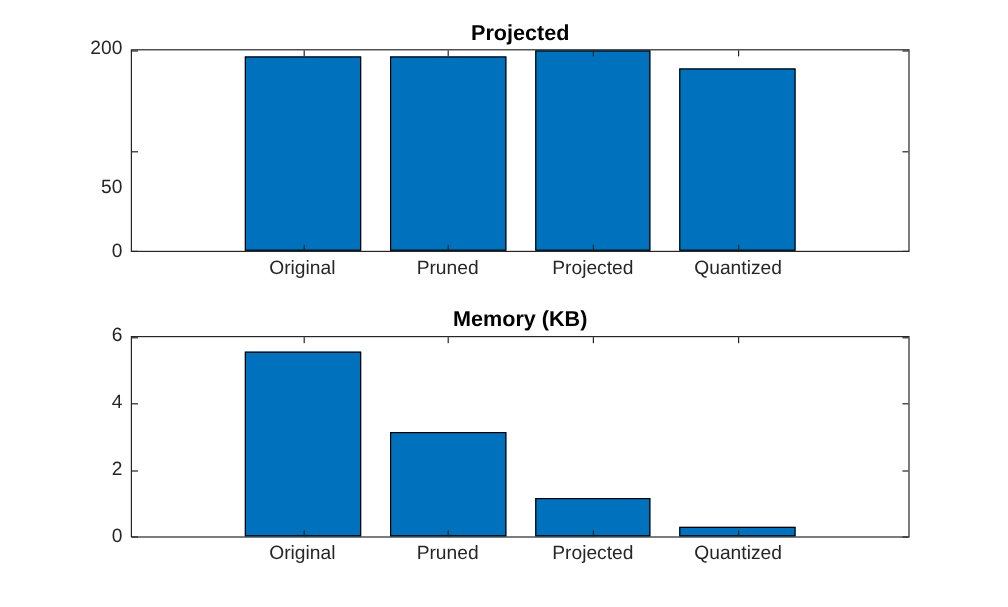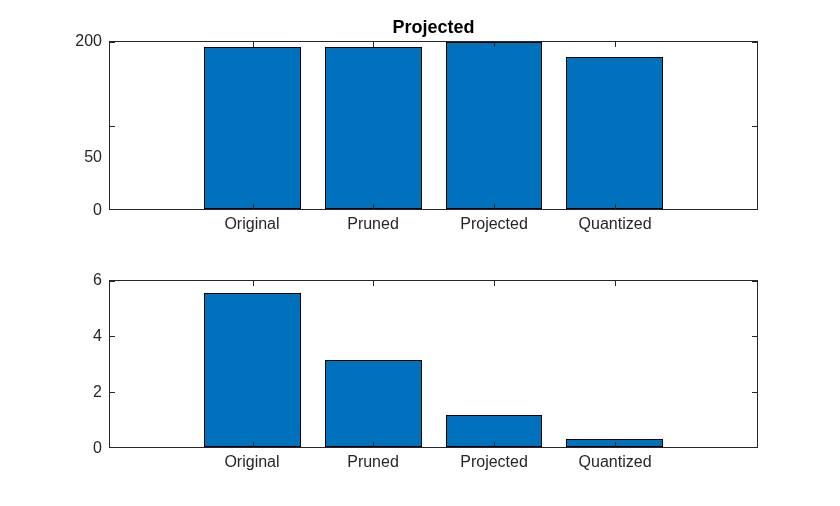--- a/index.html
+++ b/index.html
@@ -109,20 +109,21 @@
   <div class="x-tick-label" style="left: 22.03%;">Original</div>
       <div class="x-tick-label" style="left: 40.68%;">Pruned</div>
       <div class="x-tick-label" style="left: 59.33%;">Projected</div>
       <div class="x-tick-label" style="left: 77.98%;">Quantized</div>
       <div class="y-tick-label" style="top: 100%;">0</div>
       <div class="y-tick-label" style="top: 50%; margin-top: 31px;">50</div>
       <div class="y-tick-label" style="top: 0%;">200</div>
     </section>
 
   <section class="axes" id="axes-1">
+    <div class="chart-title">Memory (KB)</div>
     <div class="plot-box">
         <div class="bar" style="left: 14.555%; width: 14.95%; height: 92.5%;"></div>
         <div class="bar" style="left: 33.205%; width: 14.95%; height: 52.5%;"></div>
         <div class="bar" style="left: 51.855%; width: 14.95%; height: 19.1667%;"></div>
         <div class="bar" style="left: 70.505%; width: 14.95%; height: 4.66667%;"></div>
         <div class="tick x-bottom" style="left: 22.03%;"></div>
         <div class="tick x-top" style="left: 22.03%;"></div>
         <div class="tick x-bottom" style="left: 40.68%;"></div>
         <div class="tick x-top" style="left: 40.68%;"></div>
         <div class="tick x-bottom" style="left: 59.33%;"></div>

